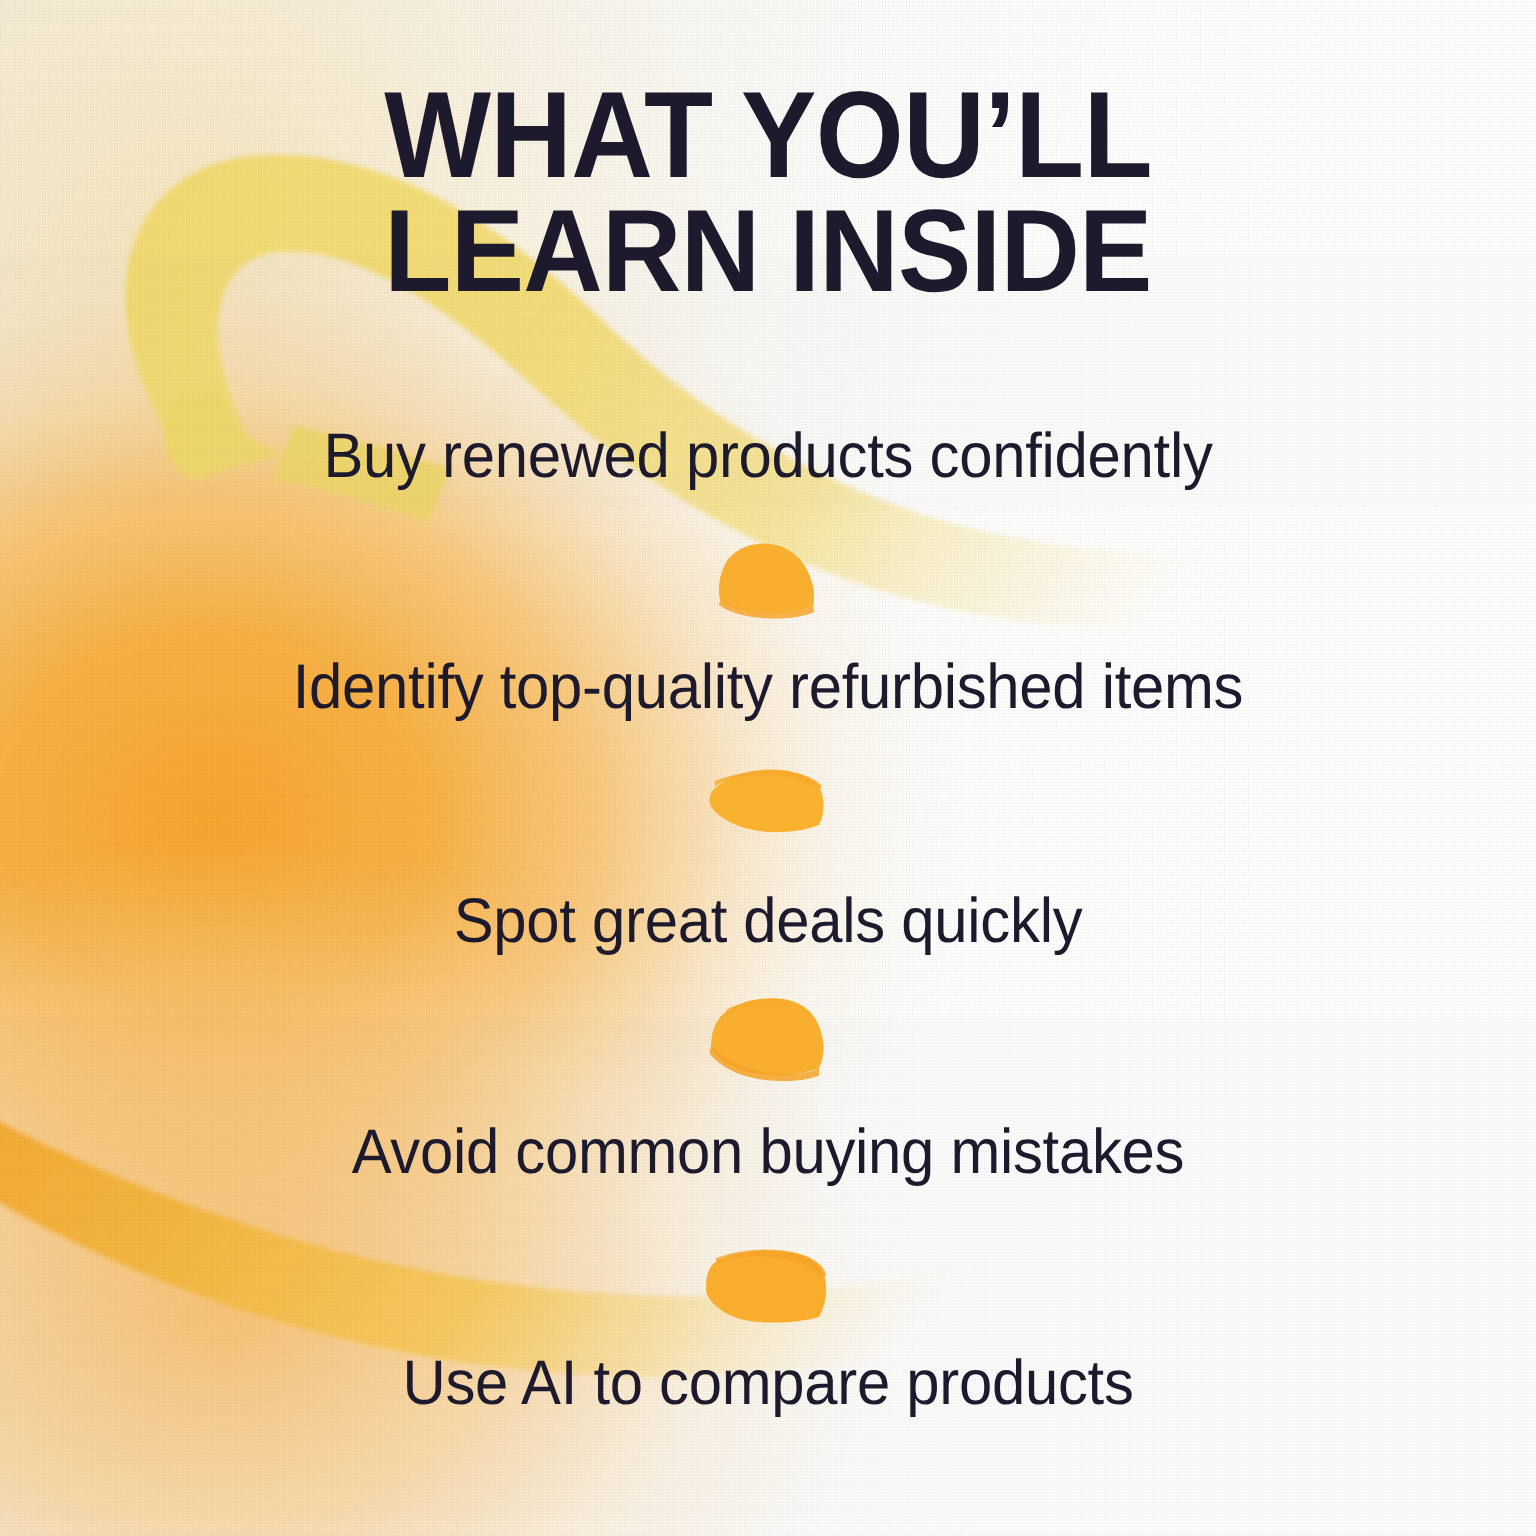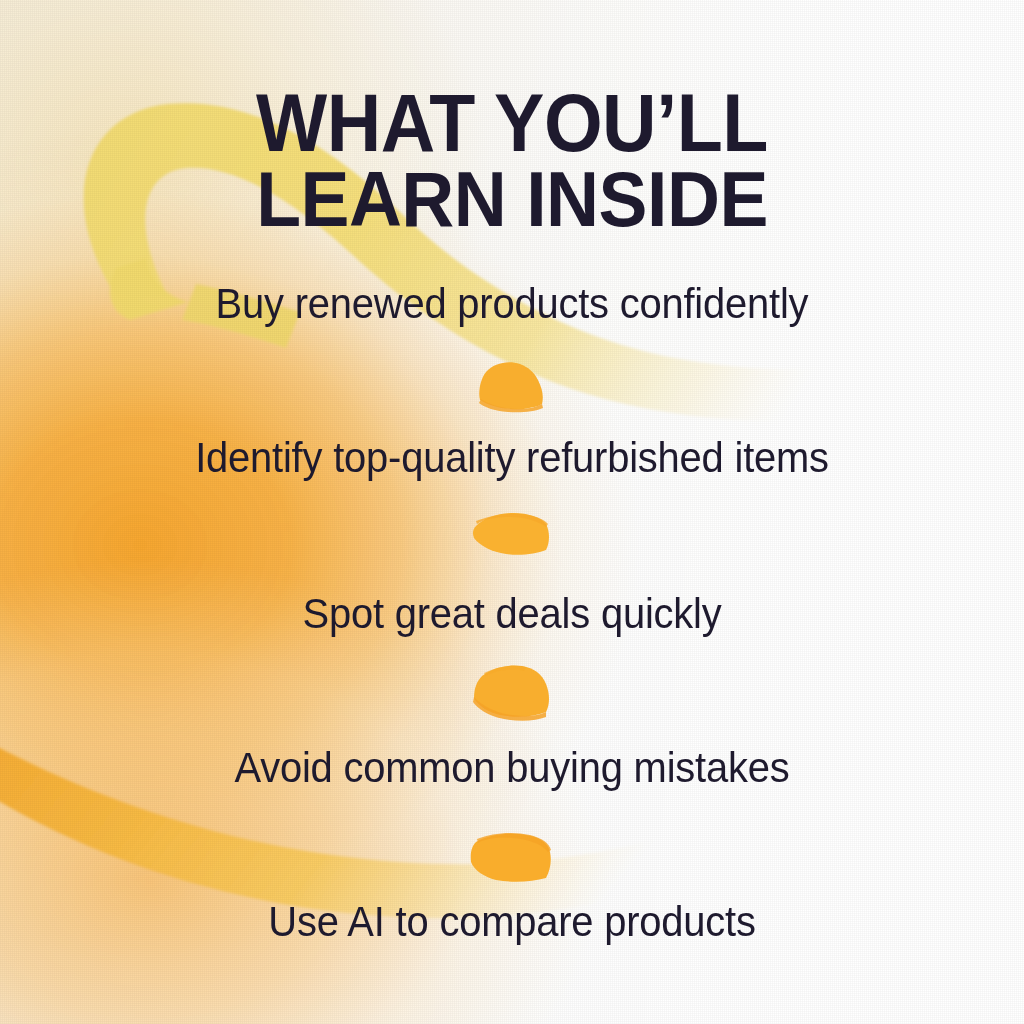--- a/index.html
+++ b/index.html
@@ -102,21 +102,21 @@
   
   .content {
     position: absolute;
     inset: 0;
   }
 
   .title-block {
     position: absolute;
     left: 0;
     right: 0;
-    top: 84px;
+    top: 52px;
     text-align: center;
   }
   .title-line {
     display: block;
     color: #1e1a2e;
     font-family: "Liberation Sans", sans-serif;
     font-weight: 700;
     font-size: 82px;
     line-height: 0.94;
     letter-spacing: -0.5px;

